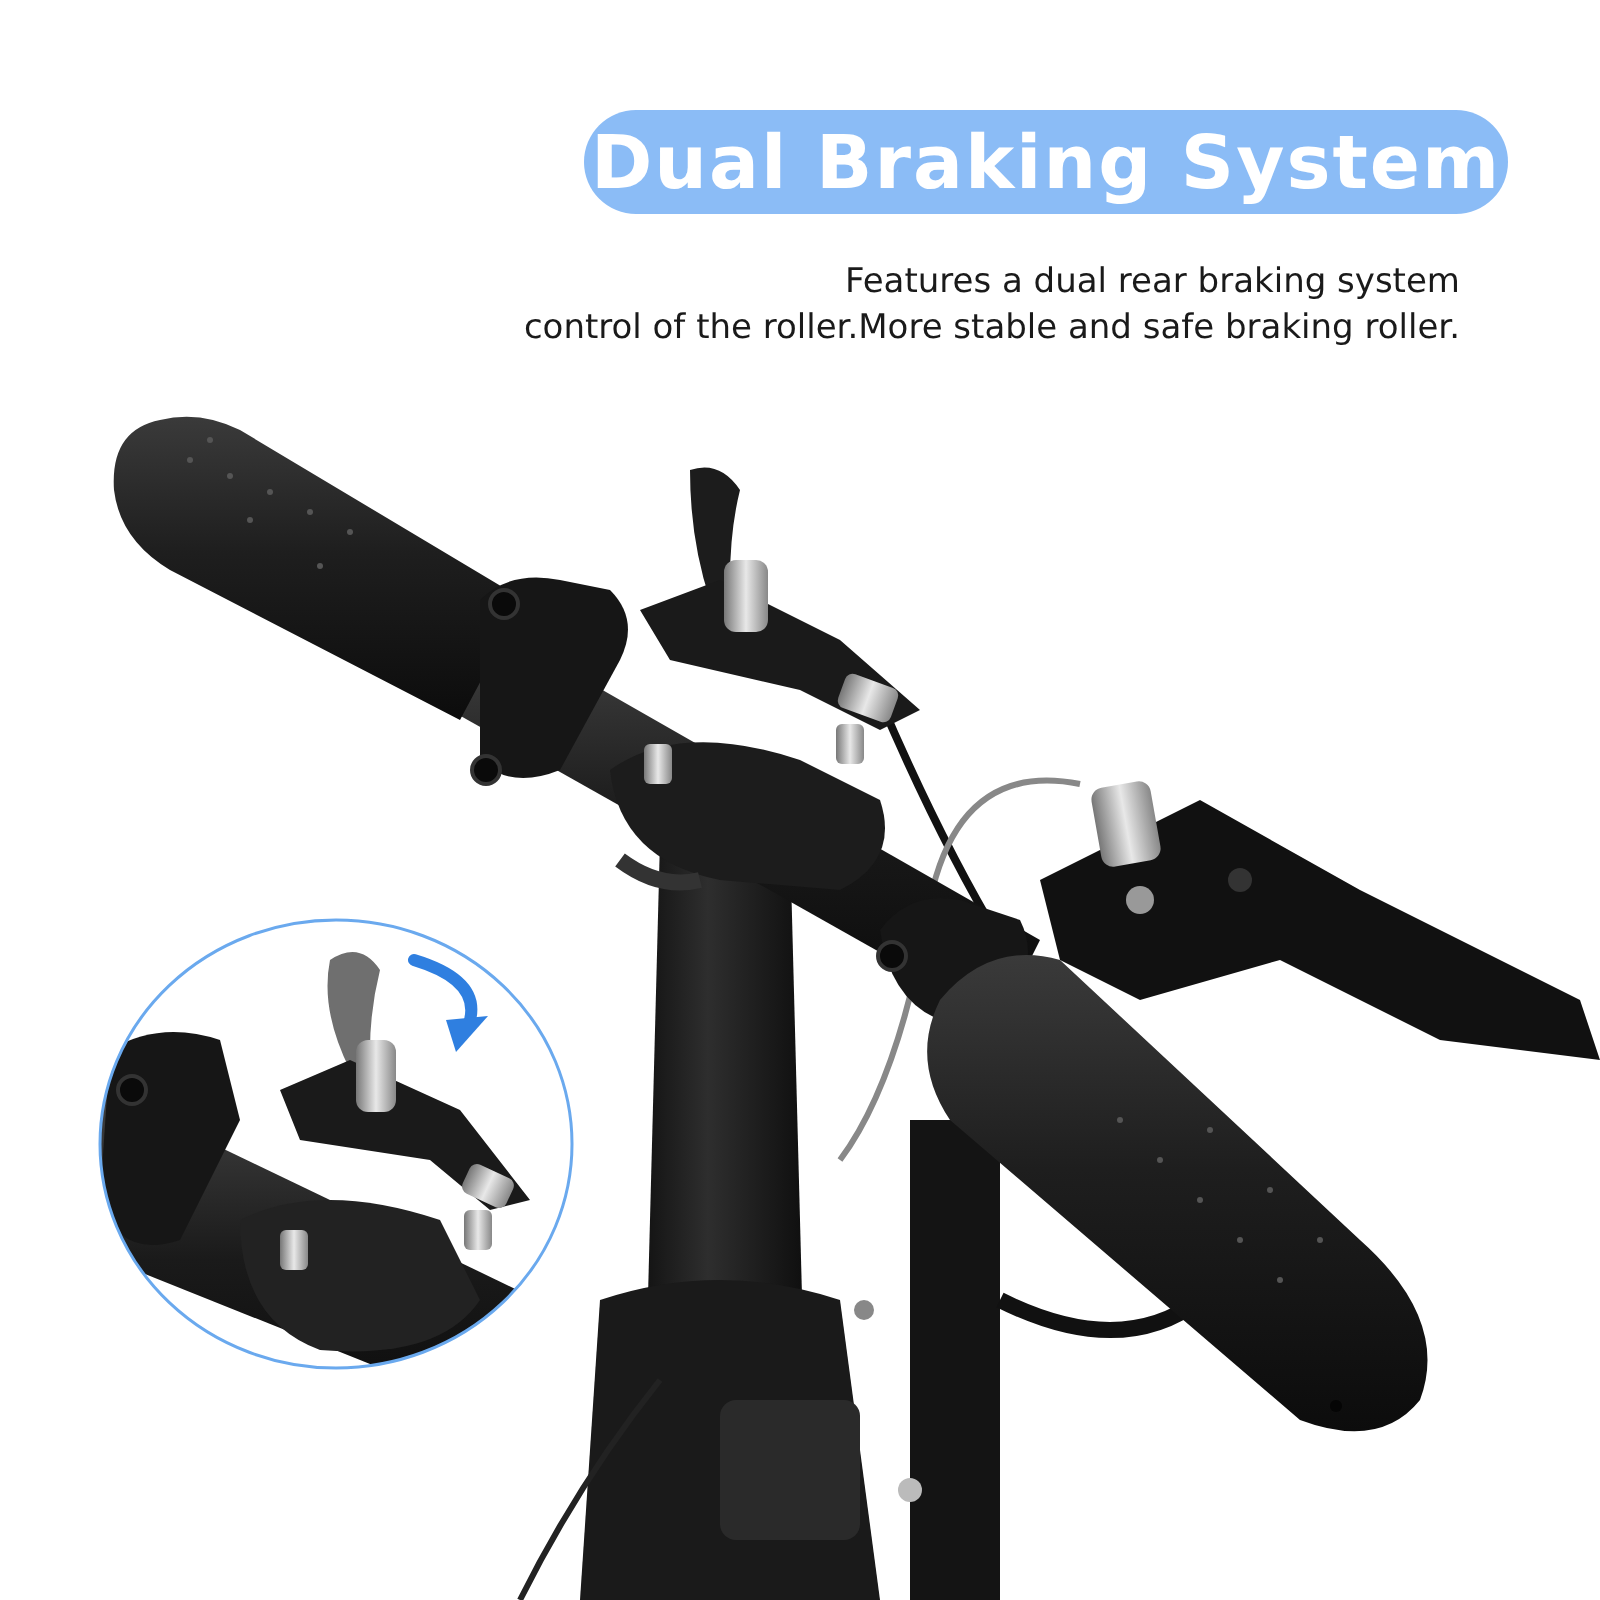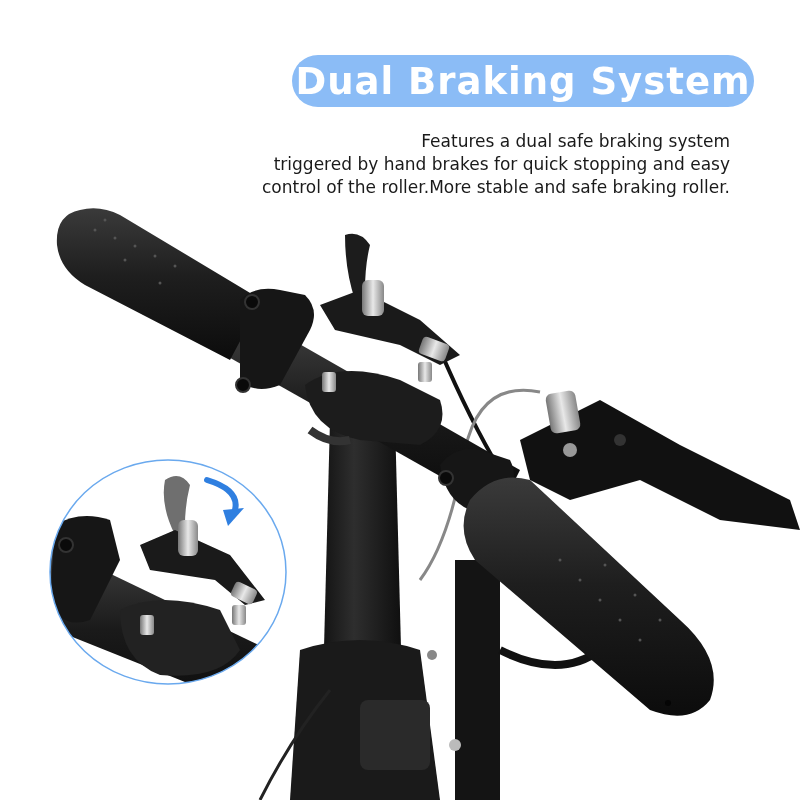--- a/index.html
+++ b/index.html
@@ -148,16 +148,15 @@
       <polygon points="223,510 244,508 228,526" fill="#2f7fe0"></polygon>
     </g>
   </g>
 </svg>
 
 <div class="title-pill">
   <span class="title-text">Dual Braking System</span>
 </div>
 
 <div class="desc">
-  <div>Features a dual safe braking system</div>
-  <div>triggered by hand brakes for quick stopping and easy</div>
+  <div>Features a dual rear braking system</div>
   <div>control of the roller.More stable and safe braking roller.</div>
 </div>
 
 </body></html>

